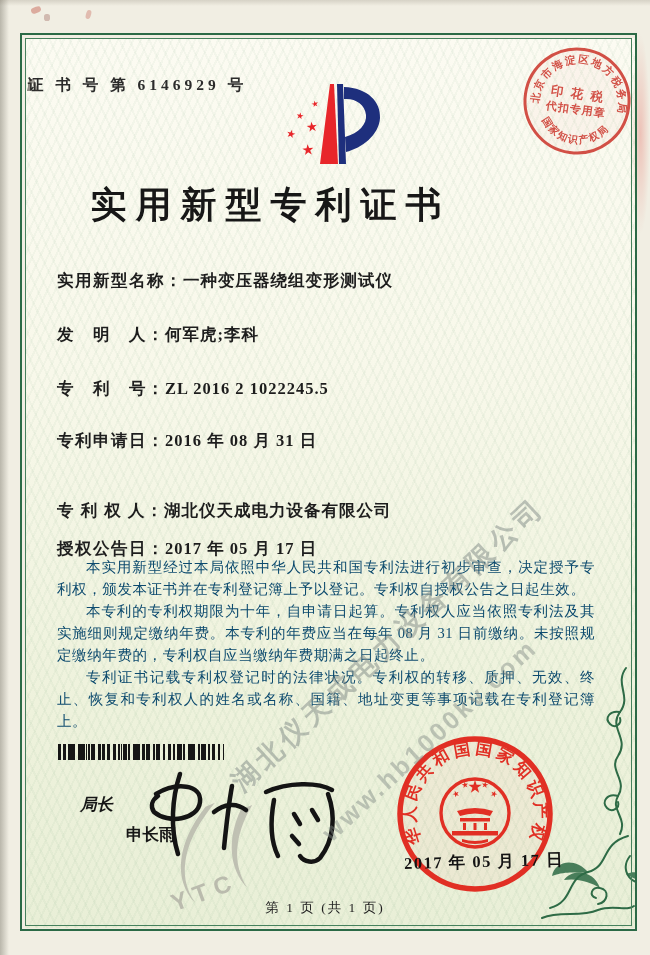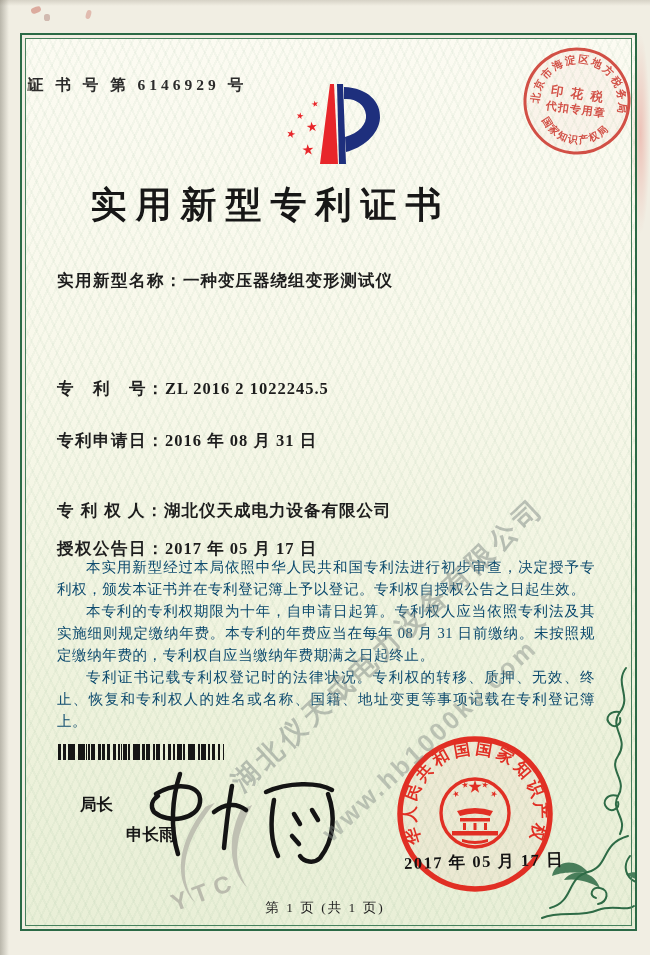--- a/index.html
+++ b/index.html
@@ -71,21 +71,21 @@
   .ytc-logo { position:absolute; left:138px; top:798px; z-index:2; transform:rotate(-12deg); opacity:.85; }
 
   
   .barcode { position:absolute; left:58px; top:744px; width:166px; height:16px; z-index:4;
     background:
       repeating-linear-gradient(90deg,#161616 0 2px, transparent 2px 5px),
       repeating-linear-gradient(90deg,#161616 0 1px, transparent 1px 7px),
       repeating-linear-gradient(90deg,#161616 0 3px, transparent 3px 11px);
   }
   .signer-title { position:absolute; left:80px; top:794px; font-size:16.5px; font-weight:700;
-    font-family:"Liberation Sans","DejaVu Sans",sans-serif; color:#161616; z-index:4; }
+    font-family:"Liberation Sans","DejaVu Sans",sans-serif; color:#161616; z-index:4;font-style:italic; }
   .signer-name  { position:absolute; left:80px; top:824px; font-size:16.5px; font-weight:700;
     font-family:"Liberation Sans","DejaVu Sans",sans-serif; color:#161616; z-index:4;margin-left:46px; }
   .signature-svg { position:absolute; left:128px; top:756px; z-index:3; }
   .seal-svg { position:absolute; left:392px; top:731px; z-index:4; opacity:.95; }
   .seal-date { position:absolute; left:404px; top:851px; font-size:16.5px; font-weight:600;
     letter-spacing:1.5px; color:#141414; z-index:6; transform:rotate(-1.5deg); white-space:nowrap; }
   .flourish { position:absolute; left:540px; top:666px; z-index:2; }
   .footer { position:absolute; left:225px; top:899px; width:200px; text-align:center;
     font-size:13.5px; letter-spacing:2px; color:#1f1f1f; z-index:4; }
 </style>
@@ -139,20 +139,23 @@
       </text>
       <text x="56" y="53" text-anchor="middle" font-size="12.5" font-weight="700" fill="#cf4238" letter-spacing="2" font-family="'Liberation Sans',sans-serif">印 花 税</text>
       <text x="56" y="68" text-anchor="middle" font-size="11" font-weight="700" fill="#cf4238" letter-spacing="1" font-family="'Liberation Sans',sans-serif">代扣专用章</text>
     </g>
   </svg>
 
   <div class="title">实用新型专利证书</div>
 
   <div class="field f0">
     <span class="lbl">实用新型名称：</span><span>一种变压器绕组变形测试仪</span>
+  </div>
+  <div class="field f1">
+    <span class="lbl">发　明　人：</span><span>何军虎;李科</span>
   </div>
   <div class="field f2">
     <span class="lbl">专　利　号：</span><span>ZL 2016 2 1022245.5</span>
   </div>
   <div class="field f3">
     <span class="lbl">专利申请日：</span><span>2016 年 08 月 31 日</span>
   </div>
   <div class="field f4">
     <span class="lbl">专 利 权 人：</span><span>湖北仪天成电力设备有限公司</span>
   </div>

